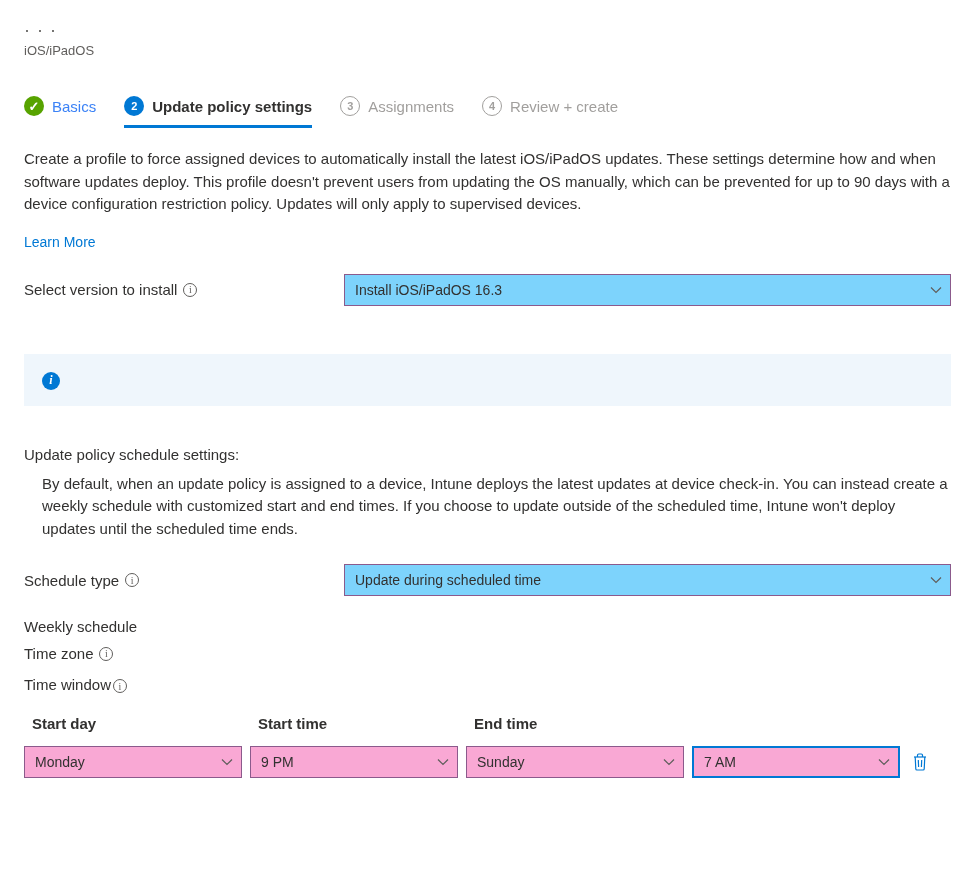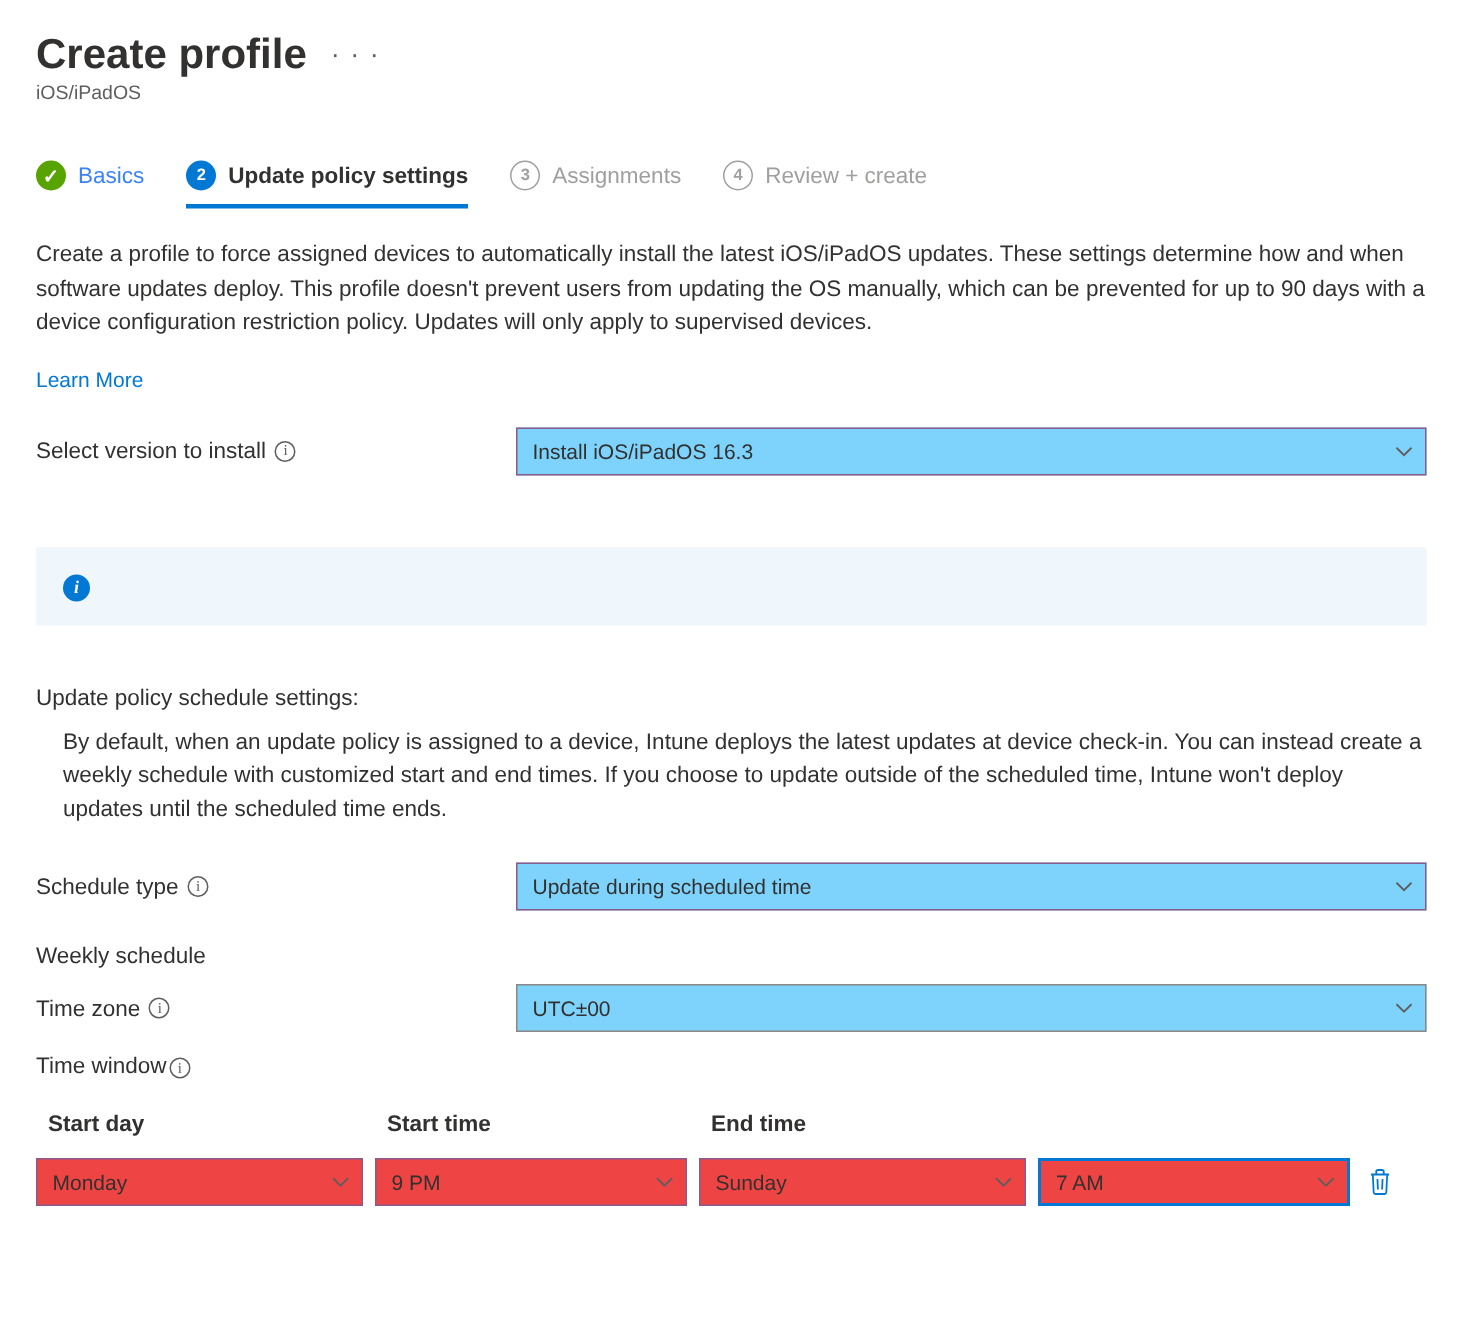--- a/index.html
+++ b/index.html
@@ -233,21 +233,21 @@
       gap: 8px;
       margin-top: 14px;
       align-items: center;
     }
     .tw-cell {
       position: relative;
     }
     .tw-select {
       height: 32px;
       border: 1px solid #8b5a8c;
-      background: #ef4444;
+      background: #f9a8d4;
       padding: 0 30px 0 10px;
       font-size: 14px;
       color: #323130;
       display: flex;
       align-items: center;
       cursor: pointer;
       position: relative;
     }
     .tw-select.blue-border {
       border: 2px solid #0078d4;
@@ -272,21 +272,20 @@
       font-size: 13px;
     }
   </style>
 </head>
 <body>
 
 
 
 <div class="page-header">
   <div class="title-row">
-    <h1 class="page-title">Create profile</h1>
     <span class="more-icon">· · ·</span>
   </div>
   <div class="subtitle">iOS/iPadOS</div>
 </div>
 
 <div class="steps">
   <div class="step complete">
     <span class="step-circle complete">
         <span class="checkmark">✓</span>
       </span>
@@ -350,30 +349,20 @@
     </div>
   </div>
 </div>
 
 <div class="sub-heading">Weekly schedule</div>
 
 <div class="form-row" style="margin-top:10px;">
   <div class="form-label-col">
     <span>Time zone</span>
     <span class="info-icon">i</span>
-  </div>
-  <div class="form-control-col">
-    <div class="select-box gray-border">
-      <span>UTC±00</span>
-      <span class="chevron">
-        <svg width="12" height="8" viewBox="0 0 12 8">
-            <path d="M1 1.5 L6 6.5 L11 1.5" stroke="#605e5c" stroke-width="1.2" fill="none"></path>
-          </svg>
-      </span>
-    </div>
   </div>
 </div>
 
 <div class="time-window-label">
   <span>Time window</span>
   <span class="info-icon">i</span>
 </div>
 
 <div class="tw-table">
   <div class="tw-header">

